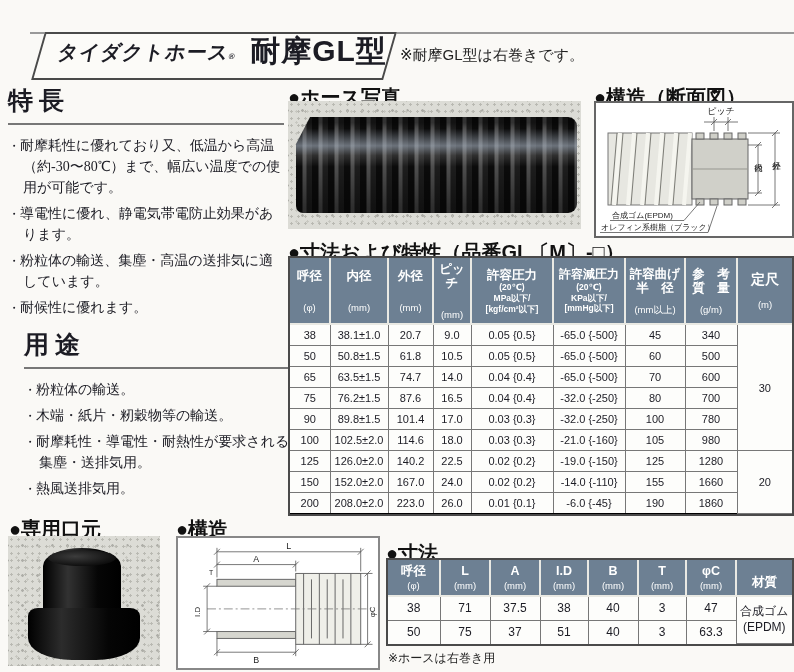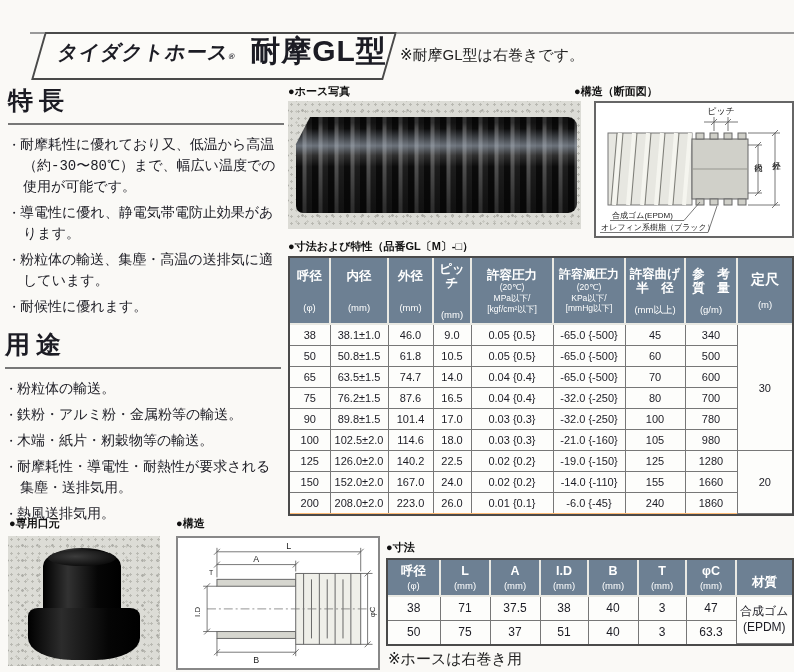--- a/index.html
+++ b/index.html
@@ -2,41 +2,41 @@
 <html><head>
 <meta charset="utf-8">
 <style>
   html,body{margin:0;padding:0}
   body{
     width:794px;height:672px;position:relative;overflow:hidden;
     background:#faf9f6;color:#1c1c24;
     font-family:"Liberation Sans","DejaVu Sans",sans-serif;
   }
   .abs{position:absolute}
-  .serif{font-family:Liberation Mono, monospace}
+  .serif{font-family:Liberation Serif, serif}
 
   
   .top-rule{left:30px;top:32px;right:0;height:0;border-top:2px solid #999}
   .title-band{left:38px;top:32px;width:348px;height:44px;border:2px solid
     #4a4a4a;transform:skewX(-16deg);background:#fcfbf8}
   .title-text{left:58px;top:36px;display:flex;align-items:flex-end;gap:14px;white-space:nowrap}
   .brand{font-size:20px;font-weight:bold;transform:skewX(-10deg);letter-spacing:1px}
   .reg{font-size:8px;vertical-align:baseline}
   .model{font-size:30px;font-weight:bold;letter-spacing:1px;line-height:1}
   .head-note{left:400px;top:46px;font-size:15px;color:#222}
 
   
   .sec-title{font-size:25px;font-weight:bold;letter-spacing:6px;
     border-bottom:2px solid #777;padding-bottom:6px;margin:0 0 10px 0}
   .blist{list-style:none;margin:0;padding:0;font-size:14px;line-height:1.5}
   .blist li{padding-left:15px;text-indent:-15px;margin-bottom:5px}
   .blist li::before{content:"・";font-size:12px}
 
   
-  .dotlbl{font-size:11px;font-weight:bold;color:#111;white-space:nowrap}
+  .dotlbl{font-size:20px;font-weight:bold;color:#111;white-space:nowrap}
 
   
   .speckle{
     background-color:#dcdcd6;
     background-image:
       radial-gradient(#b9b9b2 1px,transparent 1.4px),
       radial-gradient(#c8c8c1 1px,transparent 1.4px),
       radial-gradient(#aeaea8 1px,transparent 1.6px);
     background-size:7px 7px,11px 11px,15px 15px;
     background-position:0 0,3px 5px,7px 2px;
@@ -48,39 +48,39 @@
         rgba(186,198,214,.55) 30%,rgba(255,255,255,.15) 40%,rgba(255,255,255,0) 52%,
         rgba(0,0,0,.4) 94%),
       repeating-linear-gradient(90deg,#0b0b0b 0 6px,#4d4d4d 7px 10px,#1d1d1d 11px 16px);
     border-radius:7px 9px 9px 7px;
     clip-path:polygon(5% 0,100% 0,100% 100%,0 100%,0 28%);
   }
   .diagbox{left:594px;top:101px;width:196px;height:133px;background:#fff;
     border:2px solid #666}
 
   
-  .tbl-wrap{border:2px solid #4a4a4a;background:#fdba74}
+  .tbl-wrap{border:2px solid #4a4a4a;background:#000000}
   table{border-collapse:collapse;table-layout:fixed;width:100%}
   th{background:#6d8093;color:#fff;font-weight:bold;border:2px solid #e9e9e3;
      padding:4px 0 3px;vertical-align:middle;text-align:center}
   th:first-child{border-left:0}th:last-child{border-right:0}
   thead th{border-top:0}
   td{border:1px solid #777;text-align:center;padding:0;background:#fdfdfb}
   td:first-child{border-left:0}td:last-child{border-right:0}
   tr:last-child td{border-bottom:0}
   .spec td{font-size:11px;height:20px}
   .hn{font-size:12.5px;line-height:1.15}
   .hn5{font-size:12px;line-height:1.15}
-  .hs{font-size:8.5px;font-weight:normal;line-height:1.25}
+  .hs{font-size:8.5px;font-weight:bold;line-height:1.25}
   .hu{font-size:9.5px;font-weight:normal;line-height:1.2}
   .g18{margin-top:18px}.g6{margin-top:9px}.g10{margin-top:12px}
   .dim td{font-size:12px;height:23px}
   .dim .hu{margin-top:2px}
   .matcell{font-size:11.5px;line-height:1.3}
-  .tbl-note{font-size:15px;color:#222}
+  .tbl-note{font-size:12px;color:#222}
 
   
   .mouthbox{left:8px;top:536px;width:152px;height:130px}
   .fit-top{position:absolute;left:50%;top:12px;width:78px;height:66px;margin-left:-41px;
     background:linear-gradient(90deg,#000 0,#323232 32%,#060606 70%,#000 100%);
     border-radius:39px 39px 8px 8px/18px 18px 6px 6px}
   .fit-top::before{content:"";position:absolute;left:5px;right:5px;top:2px;height:16px;
     border-radius:50%;background:radial-gradient(ellipse at 40% 40%,#3c3c3c,#0c0c0c 75%)}
   .fit-bottom{position:absolute;left:50%;top:72px;width:112px;height:52px;margin-left:-56px;
     background:linear-gradient(90deg,#000 0,#2c2c2c 30%,#050505 72%,#000 100%);
@@ -104,37 +104,36 @@
 <div class="abs" style="left:8px;top:84px;width:276px">
   <h2 class="sec-title serif">特長</h2>
   <ul class="blist serif">
     <li>耐摩耗性に優れており又、低温から高温（約-30〜80℃）まで、幅広い温度での使用が可能です。</li>
     <li>導電性に優れ、静電気帯電防止効果があります。</li>
     <li>粉粒体の輸送、集塵・高温の送排気に適しています。</li>
     <li>耐候性に優れます。</li>
   </ul>
 </div>
 
-<div class="abs" style="left:5px;top:328px;width:276px">
+<div class="abs" style="left:24px;top:328px;width:276px">
   <h2 class="sec-title serif">用途</h2>
   <ul class="blist serif">
     <li>粉粒体の輸送。</li>
-    <li>鉄粉・アルミ粉・金属粉等の輸送。</li>
     <li>木端・紙片・籾穀物等の輸送。</li>
     <li>耐摩耗性・導電性・耐熱性が要求される集塵・送排気用。</li>
     <li>熱風送排気用。</li>
   </ul>
 </div>
 
 <div class="abs dotlbl" style="left:288px;top:84px">●ホース写真</div>
 <div class="abs speckle hosebox">
   <div class="hose"></div>
 </div>
 
-<div class="abs dotlbl" style="left:574px;top:84px">●構造（断面図）</div>
+<div class="abs dotlbl" style="left:594px;top:84px">●構造（断面図）</div>
 <div class="abs diagbox">
   <svg viewBox="0 0 196 133" width="196" height="133">
     <rect x="12" y="30" width="84" height="72" fill="#e7e7e1" stroke="#777" stroke-width="1"></rect>
     <g stroke="#f5f5ef" stroke-width="4">
       <line x1="24" y1="30" x2="18" y2="102"></line>
         <line x1="38" y1="30" x2="32" y2="102"></line>
       <line x1="52" y1="30" x2="46" y2="102"></line>
         <line x1="66" y1="30" x2="60" y2="102"></line>
       <line x1="80" y1="30" x2="74" y2="102"></line>
         <line x1="94" y1="30" x2="88" y2="102"></line>
@@ -249,21 +248,21 @@
         <th>
           <div class="hn" style="font-size:14px">定尺</div>
           <div class="hu g10">(m)</div>
           </th>
       </tr>
     </thead>
     <tbody>
       <tr>
         <td>38</td>
         <td>38.1±1.0</td>
-        <td>46.0</td>
+        <td>20.7</td>
         <td>9.0</td>
         <td>0.05 {0.5}</td>
         <td>-65.0 {-500}</td>
         <td>45</td>
         <td>340</td>
         <td rowspan="6">30</td>
       </tr>
       <tr>
         <td>50</td>
         <td>50.8±1.5</td>
@@ -335,21 +334,21 @@
         <td>155</td>
         <td>1660</td>
       </tr>
       <tr>
         <td>200</td>
         <td>208.0±2.0</td>
         <td>223.0</td>
         <td>26.0</td>
         <td>0.01 {0.1}</td>
         <td>-6.0 {-45}</td>
-        <td>240</td>
+        <td>190</td>
         <td>1860</td>
       </tr>
     </tbody>
   </table>
 </div>
 
 <div class="abs dotlbl" style="left:9px;top:516px">●専用口元</div>
 <div class="abs speckle mouthbox">
   <div class="fit-top"></div>
   <div class="fit-bottom"></div>

